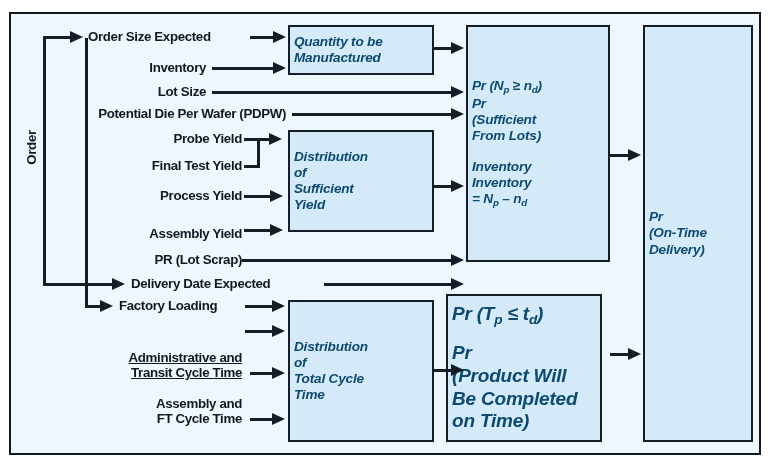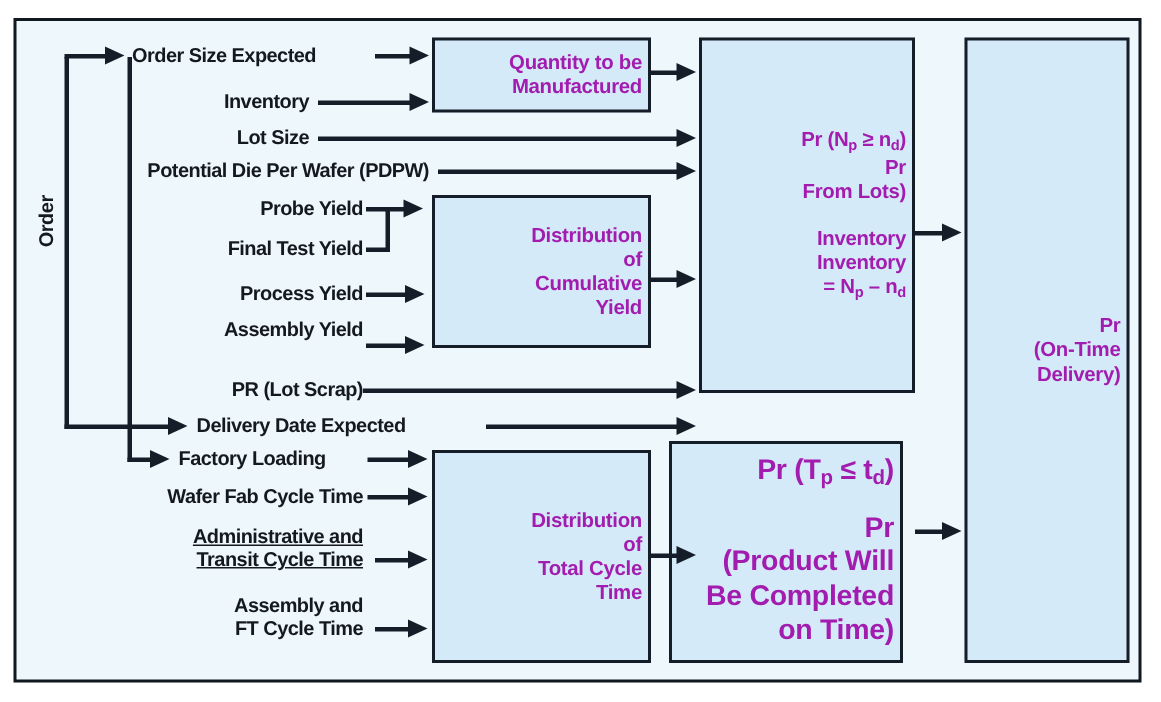--- a/index.html
+++ b/index.html
@@ -28,25 +28,26 @@
   }
   
   .pbox {
     position: absolute;
     background: #d5eaf8;
     border: 2.5px solid #151d28;
     box-sizing: border-box;
     display: flex;
     align-items: center;
     justify-content: center;
-    text-align: right;
-    color: #a21caf;
+    text-align: left;
+    color: #0c4a6e;
     font-weight: bold;
     line-height: 1.18;
     letter-spacing: -0.2px;
+    font-style: italic;
   }
   .pbox .inner { padding: 0 4px; width: 100%; }
   
   .lbl {
     position: absolute;
     color: #14191f;
     font-weight: bold;
     font-size: 13.3px;
     line-height: 1.14;
     letter-spacing: -0.35px;
@@ -106,25 +107,24 @@
   <div class="ln hln" style="left:85px; top:305px; width:18px;"></div>
   <div class="arrow-r" style="left:100px; top:299.5px;"></div>
 
   <div class="lbl" style="left:88px; top:29px;">Order Size Expected</div>
   <div class="lbl r" style="left:20px; top:60px; width:186px;">Inventory</div>
   <div class="lbl r" style="left:20px; top:84px; width:186px;">Lot Size</div>
   <div class="lbl r" style="left:20px; top:106px; width:266px;">Potential Die Per Wafer (PDPW)</div>
   <div class="lbl r" style="left:20px; top:158px; width:222px;">Final Test Yield</div>
   <div class="lbl r" style="left:20px; top:131px; width:222px;">Probe Yield</div>
   <div class="lbl r" style="left:20px; top:188px; width:222px;">Process Yield</div>
-  <div class="lbl r" style="left:20px; top:212px; width:222px;">Assembly Yield</div>
+  <div class="lbl r" style="left:20px; top:226px; width:222px;">Assembly Yield</div>
   <div class="lbl r" style="left:20px; top:252px; width:222px;">PR (Lot Scrap)</div>
   <div class="lbl" style="left:131px; top:276px;">Delivery Date Expected</div>
   <div class="lbl" style="left:119px; top:298px;">Factory Loading</div>
-  <div class="lbl r" style="left:20px; top:323px; width:222px;">Wafer Fab Cycle Time</div>
   <div class="lbl r" style="left:20px; top:350px; width:222px;text-decoration:underline;">
     <span class="nowrapline">Administrative and</span>
     <span class="nowrapline">Transit Cycle Time</span>
   </div>
   <div class="lbl r" style="left:20px; top:396px; width:222px;">
     <span class="nowrapline">Assembly and</span>
     <span class="nowrapline">FT Cycle Time</span>
   </div>
 
   <div class="ln hln" style="left:250px; top:36px; width:25px;"></div>
@@ -173,38 +173,39 @@
     <div class="inner">
       <span class="nowrapline">Quantity to be</span>
       <span class="nowrapline">Manufactured</span>
     </div>
   </div>
 
   <div class="pbox" style="left:288px; top:130px; width:146px; height:102px; font-size:13.6px;">
     <div class="inner">
       <span class="nowrapline">Distribution</span>
       <span class="nowrapline">of</span>
-      <span class="nowrapline">Cumulative</span>
+      <span class="nowrapline">Sufficient</span>
       <span class="nowrapline">Yield</span>
     </div>
   </div>
 
   <div class="pbox" style="left:288px; top:300px; width:146px; height:142px; font-size:13.6px;">
     <div class="inner">
       <span class="nowrapline">Distribution</span>
       <span class="nowrapline">of</span>
       <span class="nowrapline">Total Cycle</span>
       <span class="nowrapline">Time</span>
     </div>
   </div>
 
   <div class="pbox" style="left:466px; top:25px; width:144px; height:237px; font-size:13.6px;">
     <div class="inner" style="line-height:1.2;">
       <span class="nowrapline" style=""><span>Pr (N</span><span class="sub">p</span><span> ≥ n</span><span class="sub">d</span><span>)</span></span>
       <span class="nowrapline">Pr</span>
+      <span class="nowrapline">(Sufficient</span>
       <span class="nowrapline" style="margin-bottom:14px;">From Lots)</span>
       <span class="nowrapline">Inventory</span>
       <span class="nowrapline">Inventory</span>
       <span class="nowrapline"><span>= N</span><span class="sub">p</span><span> – n</span><span class="sub">d</span></span>
     </div>
   </div>
 
   <div class="pbox" style="left:446px; top:294px; width:156px; height:148px; font-size:19px;">
     <div class="inner" style="line-height:1.2;">
       <span class="nowrapline" style="margin-bottom:14px;"><span>Pr (T</span><span class="sub">p</span><span> ≤ t</span><span class="sub">d</span><span>)</span></span>

